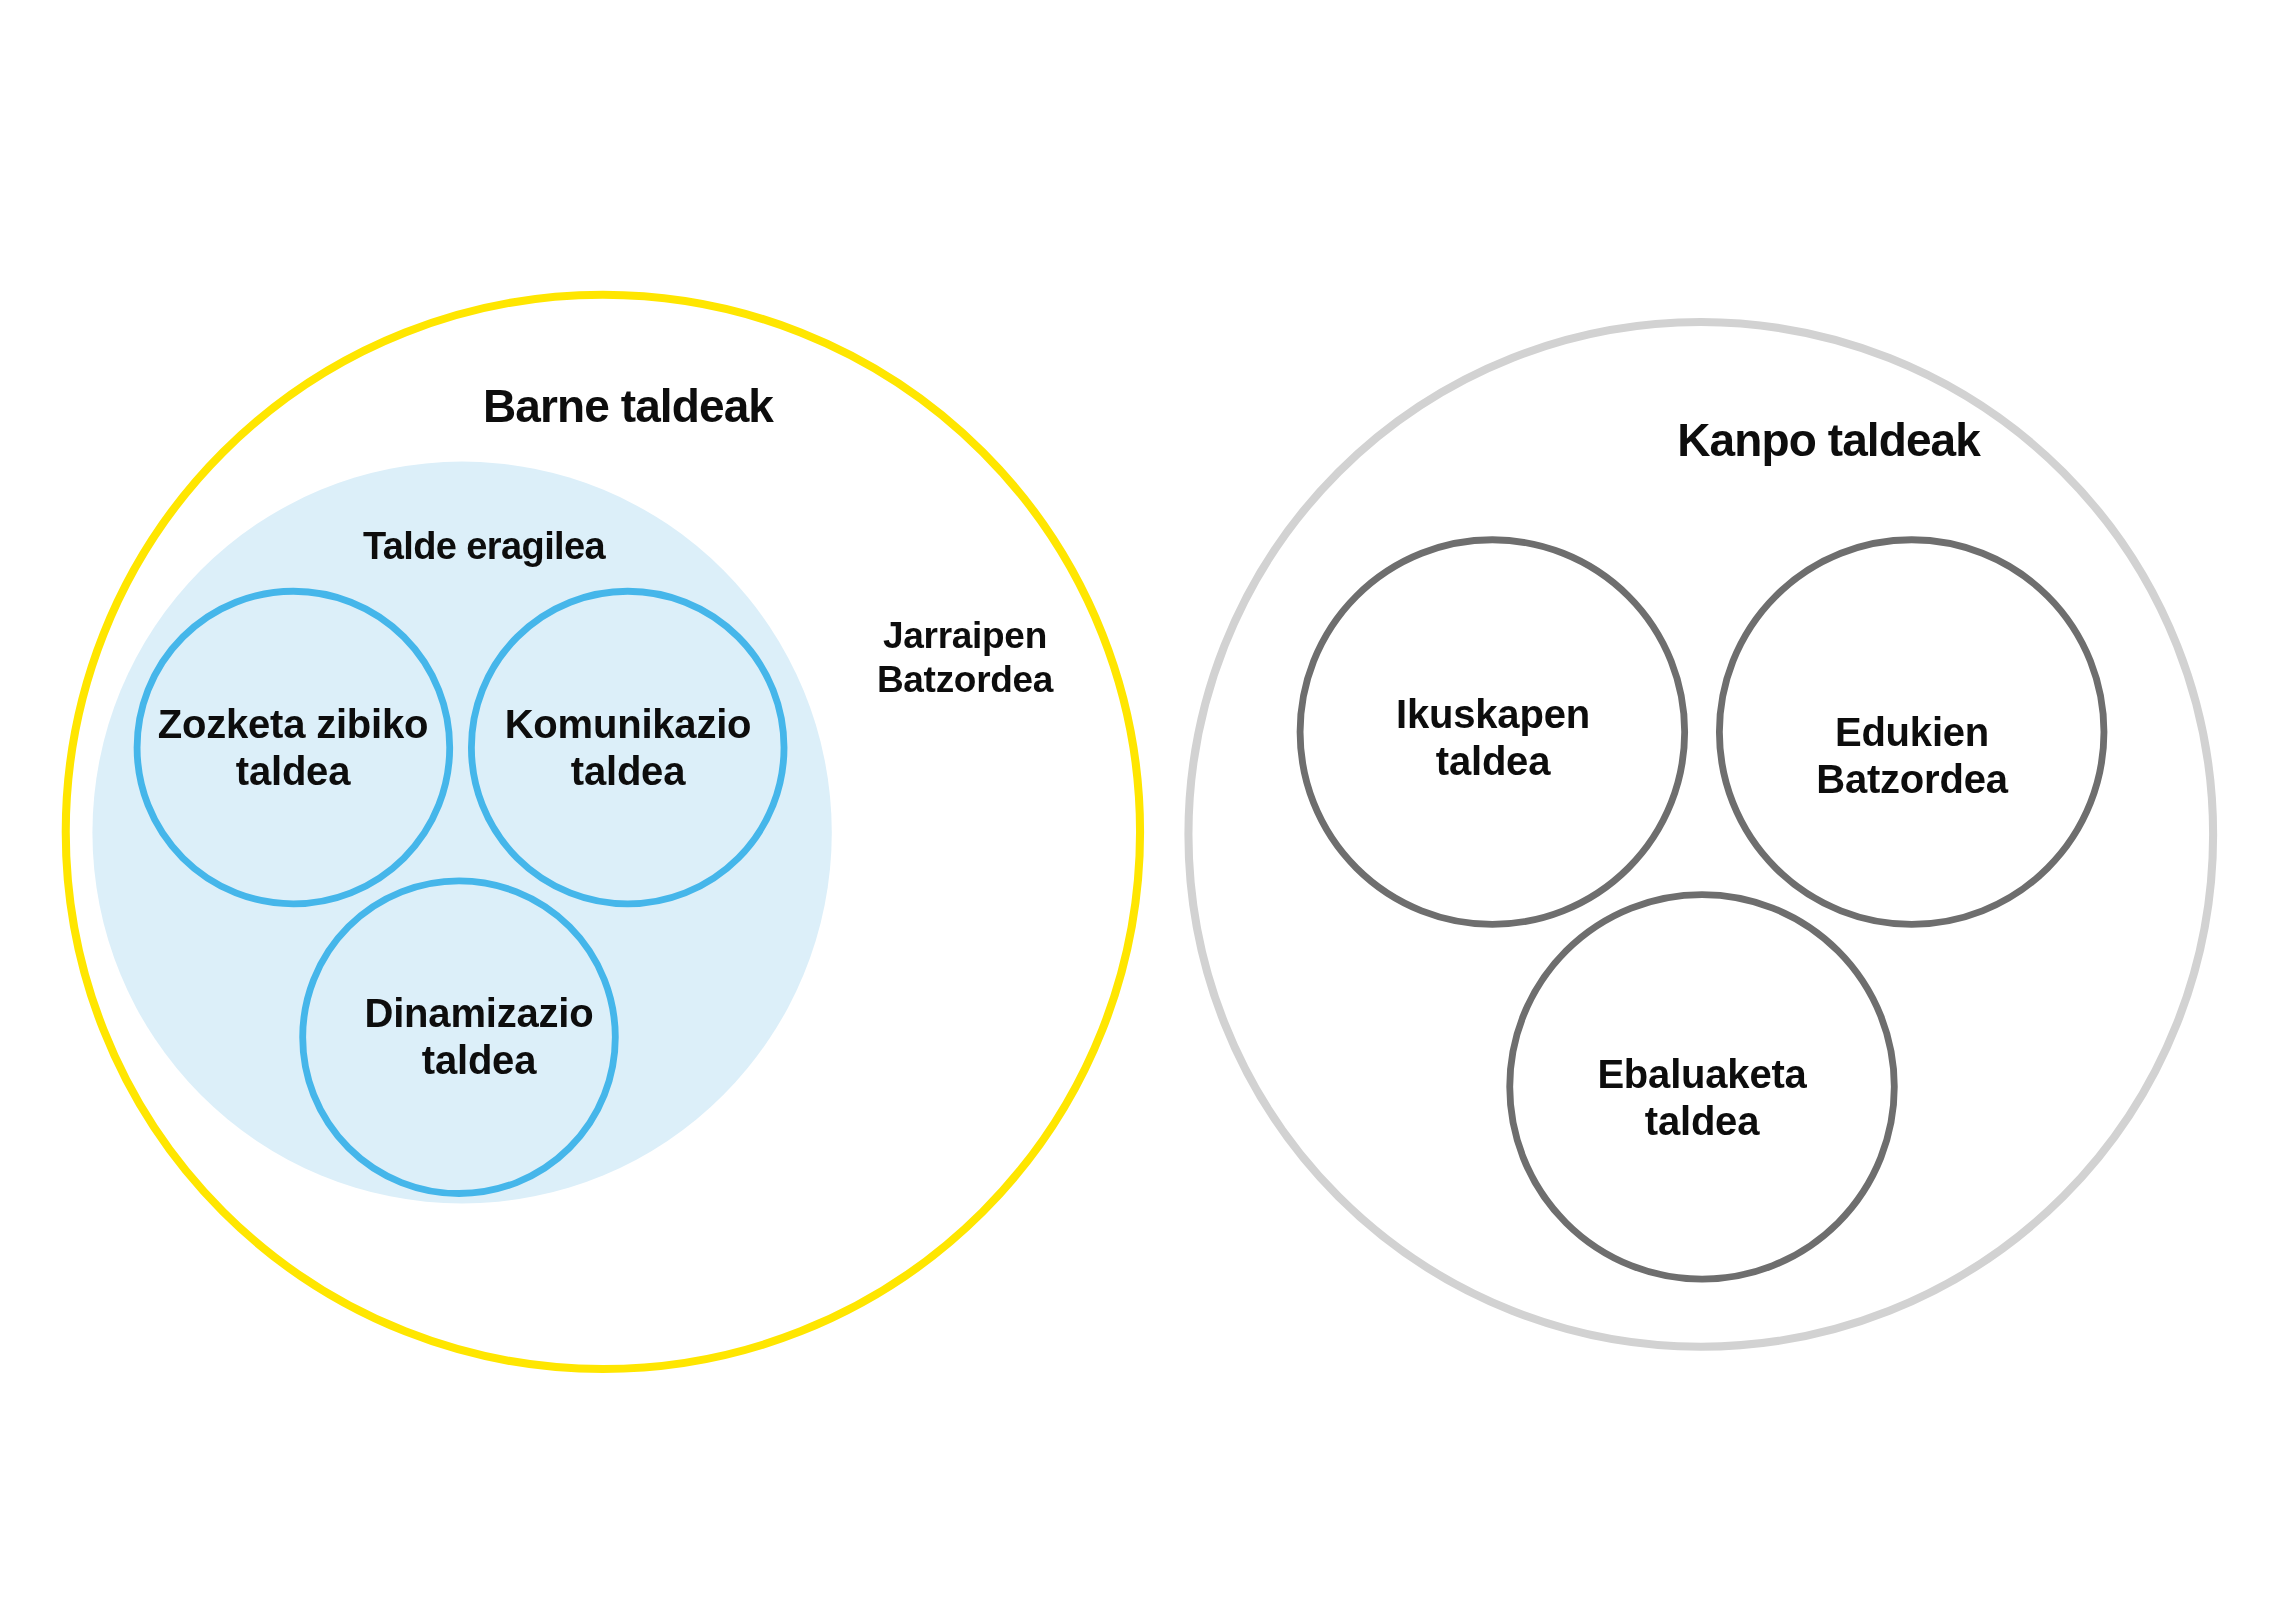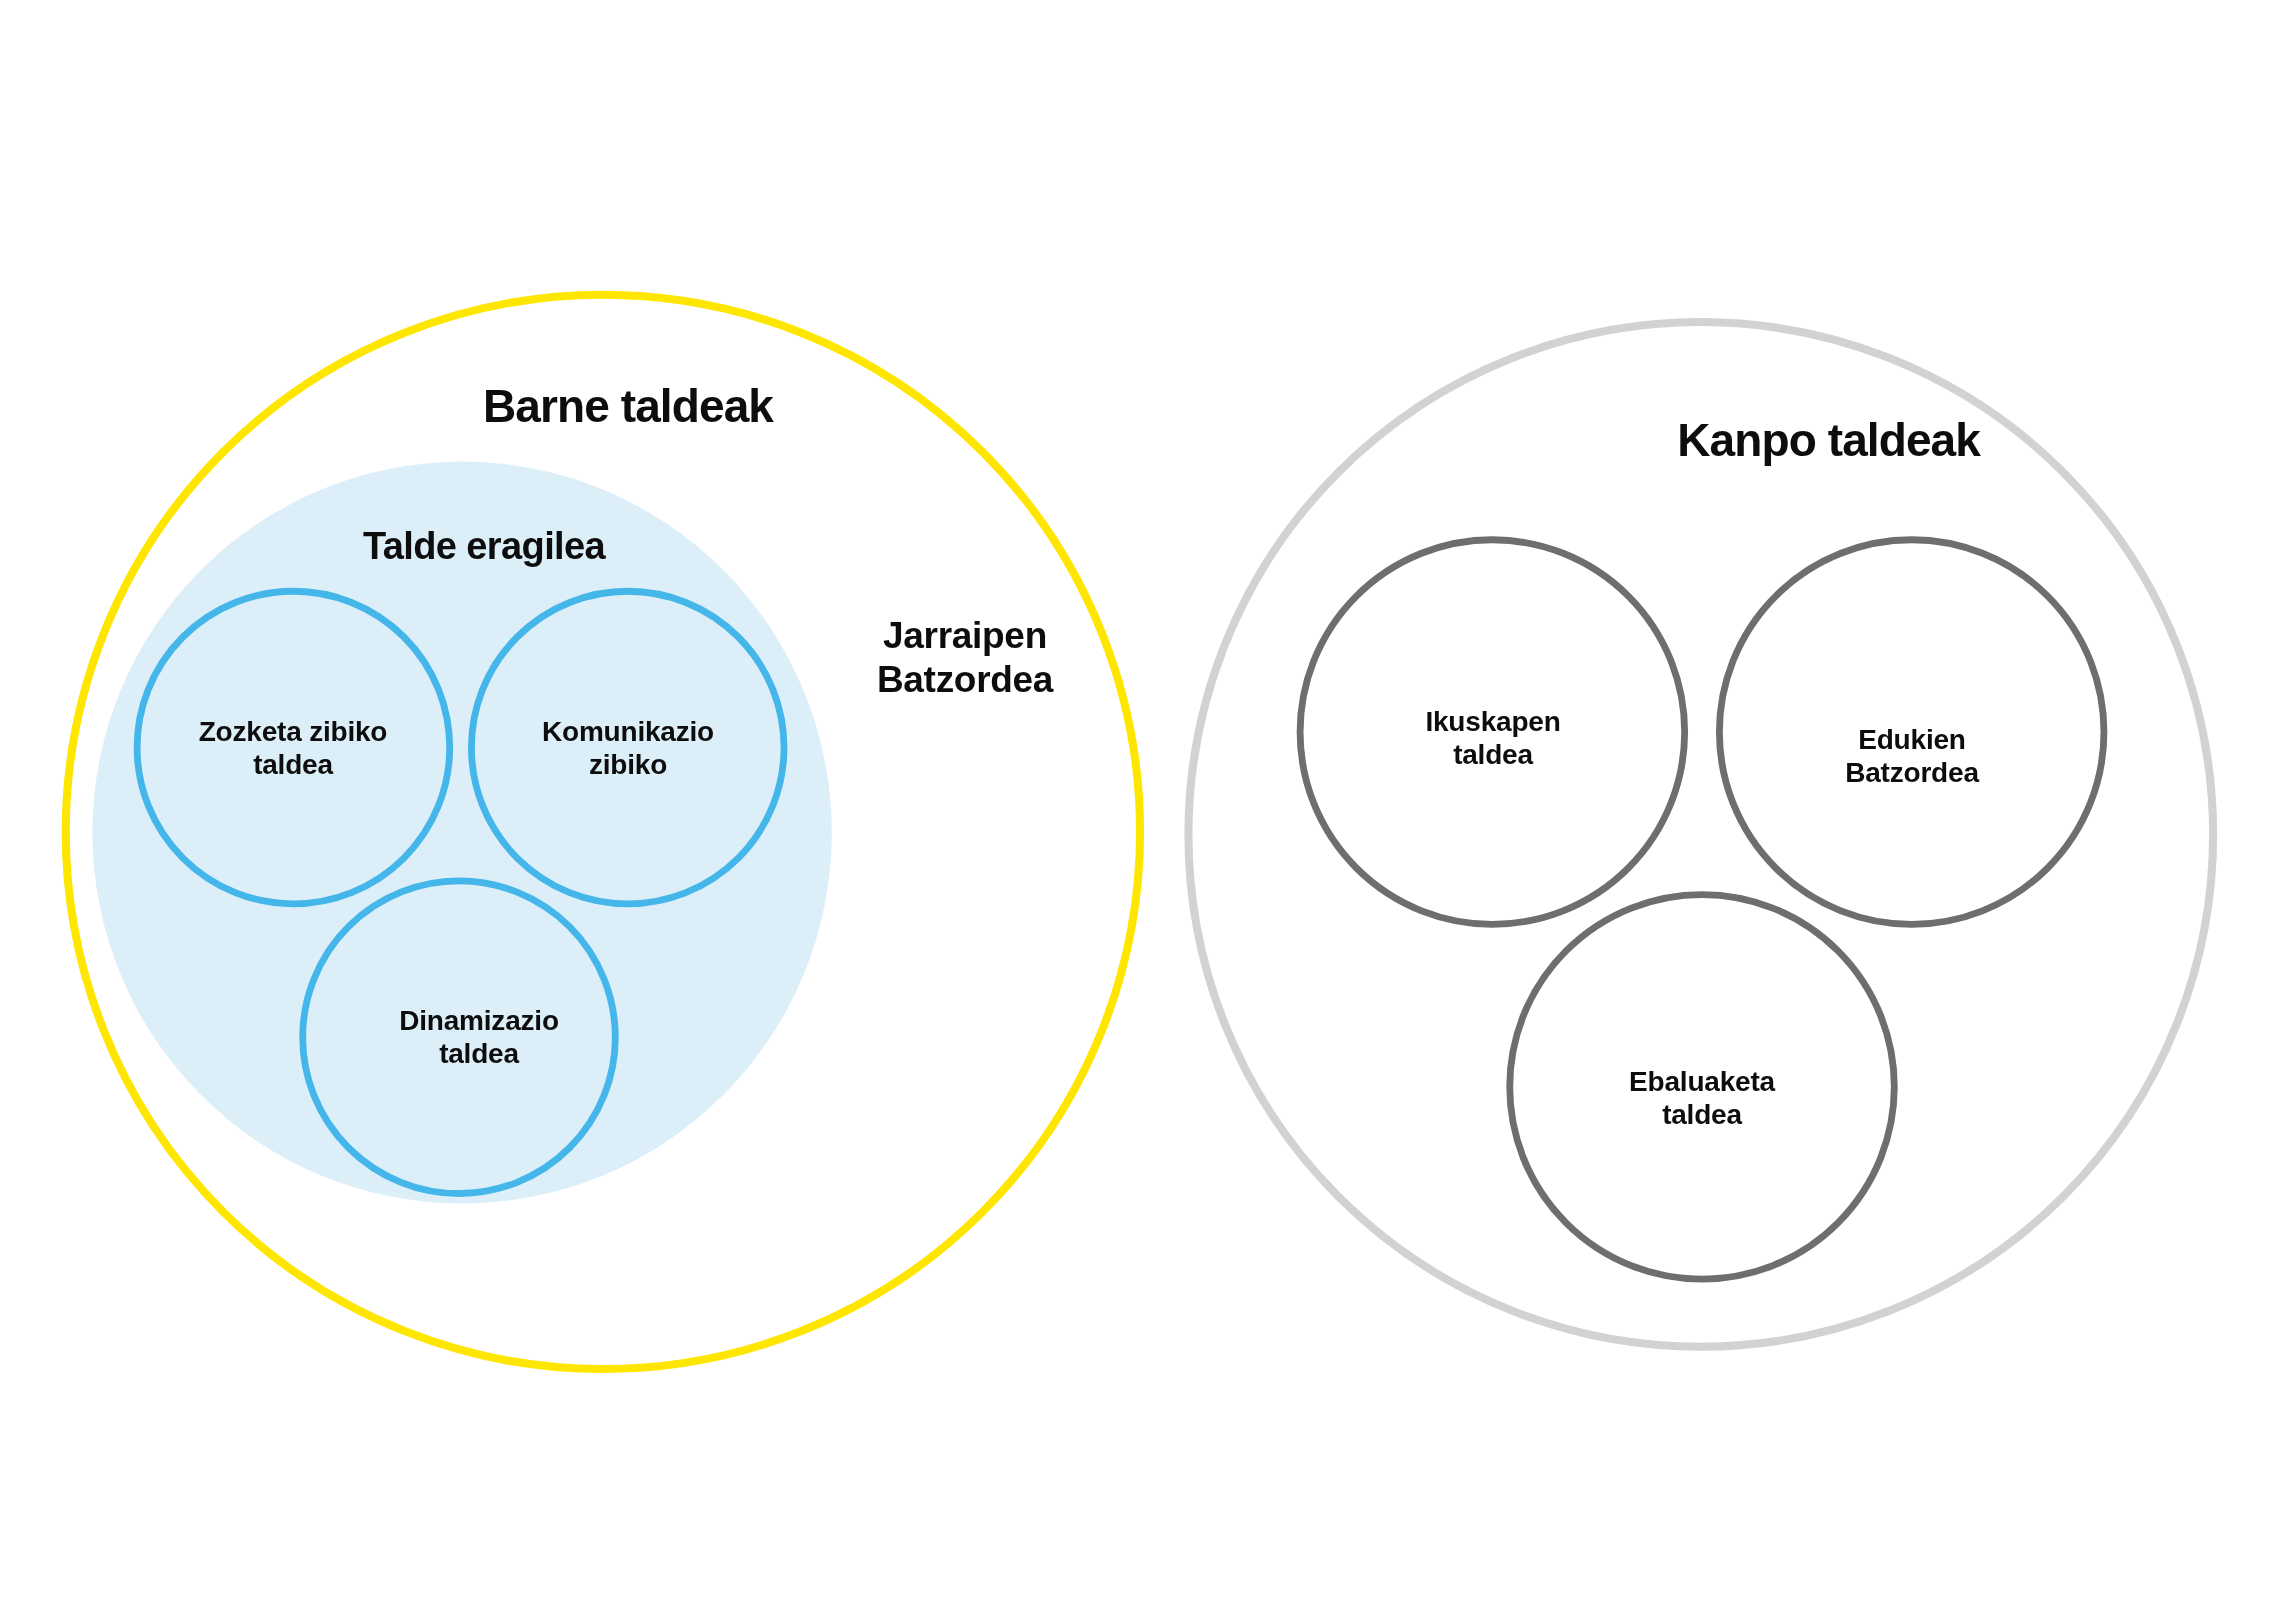--- a/index.html
+++ b/index.html
@@ -43,21 +43,21 @@
   }
   .subheading {
     font-size: 38px;
     letter-spacing: -0.6px;
   }
   .side-label {
     font-size: 37px;
     letter-spacing: -0.3px;
   }
   .node-label {
-    font-size: 28px;
+    font-size: 40px;
     letter-spacing: -0.2px;
   }
   .centered-block {
     transform: translate(-50%, -50%);
   }
 </style>
 </head>
 <body>
 
 <div id="diagram-root">
@@ -87,21 +87,21 @@
 
   <div class="label subheading centered-block" style="left:484px; top:546px; width:496px;">Talde eragilea</div>
 
   <div class="label side-label centered-block" style="left:965px; top:658px; width:385px;">Jarraipen
 Batzordea</div>
 
   <div class="label node-label centered-block" style="left:293px; top:748px; width:323px;">Zozketa zibiko
 taldea</div>
 
   <div class="label node-label centered-block" style="left:628px; top:748px; width:304px;">Komunikazio
-zibiko</div>
+taldea</div>
 
   <div class="label node-label centered-block" style="left:459px; top:1037px; width:304px;padding-left:40px;">Dinamizazio
 taldea</div>
 
   <div class="label heading centered-block" style="left:1701px; top:440px; width:558px;text-align:right;">Kanpo taldeak</div>
 
   <div class="label node-label centered-block" style="left:1493px; top:738px; width:323px;">Ikuskapen
 taldea</div>
 
   <div class="label node-label centered-block" style="left:1912px; top:756px; width:323px;">Edukien

